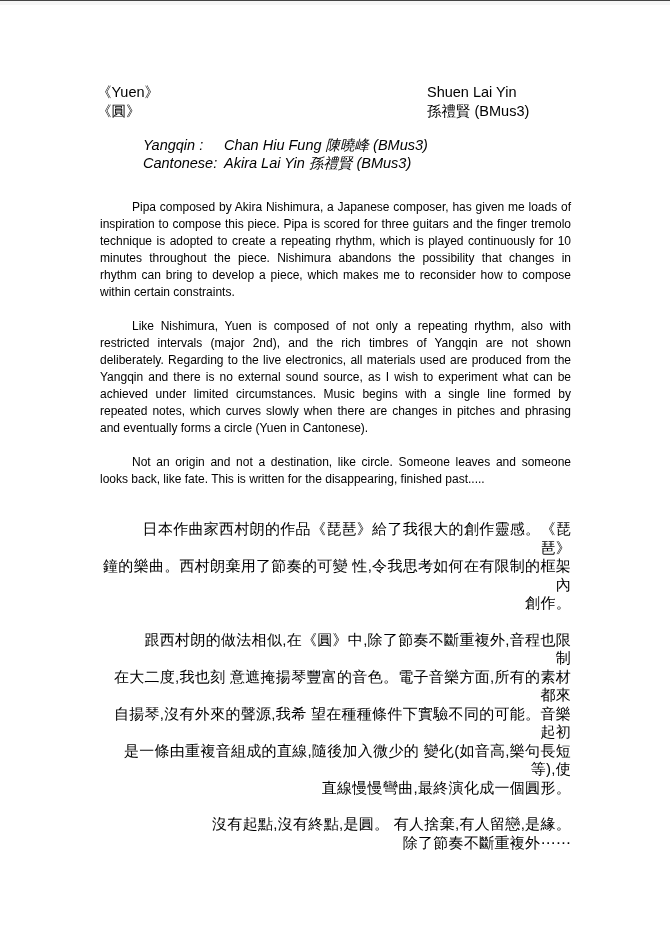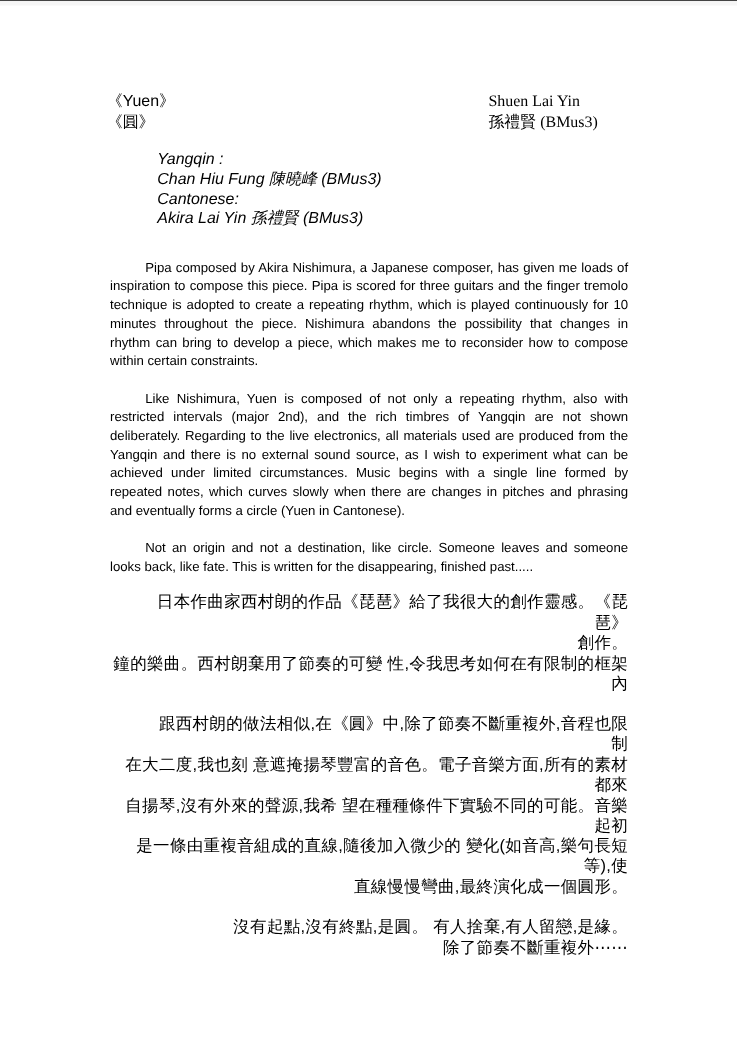--- a/index.html
+++ b/index.html
@@ -35,42 +35,42 @@
       top: 83px;
       width: 471px;
     }
     .header-row {
       position: relative;
       height: 19px;
       font-size: 14.5px;
       line-height: 19px;
     }
     .header-row .left { position: absolute; left: -3px; top: 0; text-align: center; }
-    .header-row .right { position: absolute; left: 344px; top: 0; font-family: Liberation Serif, serif; }
+    .header-row .right { position: absolute; left: 327px; top: 0; }
     .credits {
       margin-top: 15px;
       margin-left: 43px;
       font-style: italic;
       font-size: 14.5px;
       line-height: 18px;
     }
-    .credit-row { display: flex; flex-direction: column; }
+    .credit-row { display: flex; }
     .credit-label { width: 81px; }
     .credit-value {}
     .en-body {
       margin-top: 27px;
       font-size: 12px;
       line-height: 17px;
       text-align: justify;
     }
     .en-body p {
       margin: 0 0 17px 0;
       text-indent: 32px;
     }
-    .en-body p.last { margin-bottom: 15px; }
+    .en-body p.last { margin-bottom: 32px; }
     .zh-body {
       font-size: 15px;
       line-height: 18.5px;
       letter-spacing: 0.3px;
     }
     .zh-body p {
       margin: 0 0 18px 0;
       text-indent: 30px;
     }
     .zh-body p .line { display: block; text-indent: 0; }
@@ -107,22 +107,22 @@
 
   <div class="en-body">
     <p>Pipa composed by Akira Nishimura, a Japanese composer, has given me loads of inspiration to compose this piece. Pipa is scored for three guitars and the finger tremolo technique is adopted to create a repeating rhythm, which is played continuously for 10 minutes throughout the piece. Nishimura abandons the possibility that changes in rhythm can bring to develop a piece, which makes me to reconsider how to compose within certain constraints.</p>
     <p>Like Nishimura, Yuen is composed of not only a repeating rhythm, also with restricted intervals (major 2nd), and the rich timbres of Yangqin are not shown deliberately. Regarding to the live electronics, all materials used are produced from the Yangqin and there is no external sound source, as I wish to experiment what can be achieved under limited circumstances. Music begins with a single line formed by repeated notes, which curves slowly when there are changes in pitches and phrasing and eventually forms a circle (Yuen in Cantonese).</p>
     <p class="last">Not an origin and not a destination, like circle. Someone leaves and someone looks back, like fate.  This is written for the disappearing, finished past.....</p>
   </div>
 
   <div class="zh-body">
     <p class="no-indent-wrap">
       <span class="line first">日本作曲家西村朗的作品《琵琶》給了我很大的創作靈感。《琵琶》</span>
+      <span class="line">鐘的樂曲。西村朗棄用了節奏的可變 性,令我思考如何在有限制的框架內</span>
       <span class="line">創作。</span>
-      <span class="line">鐘的樂曲。西村朗棄用了節奏的可變 性,令我思考如何在有限制的框架內</span>
     </p>
     <p class="no-indent-wrap">
       <span class="line first">跟西村朗的做法相似,在《圓》中,除了節奏不斷重複外,音程也限制</span>
       <span class="line">在大二度,我也刻 意遮掩揚琴豐富的音色。電子音樂方面,所有的素材都來</span>
       <span class="line">自揚琴,沒有外來的聲源,我希 望在種種條件下實驗不同的可能。音樂起初</span>
       <span class="line">是一條由重複音組成的直線,隨後加入微少的  變化(如音高,樂句長短等),使</span>
       <span class="line">直線慢慢彎曲,最終演化成一個圓形。</span>
     </p>
     <p class="no-indent-wrap">
       <span class="line first">沒有起點,沒有終點,是圓。 有人捨棄,有人留戀,是緣。</span>

